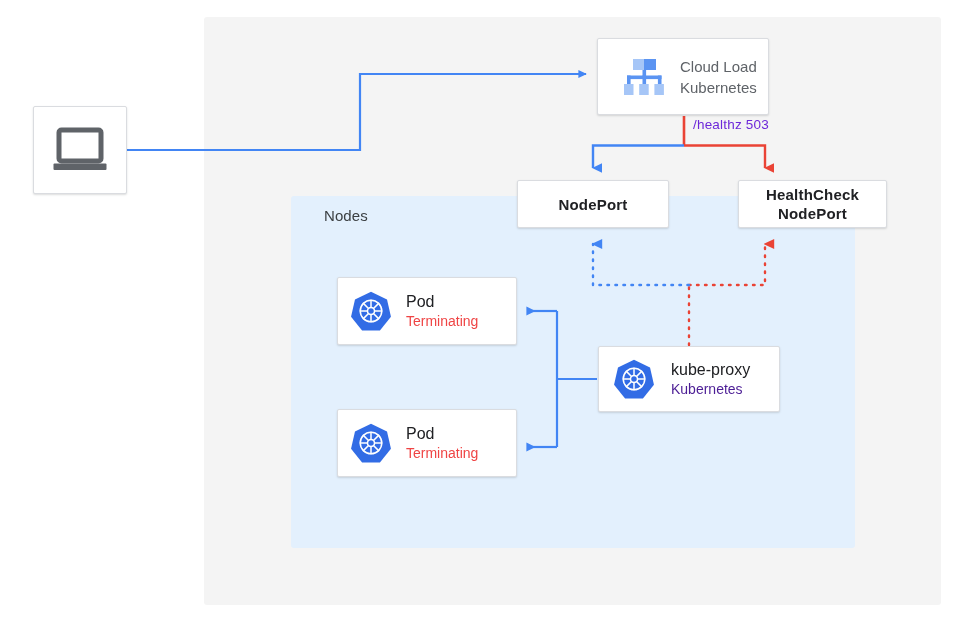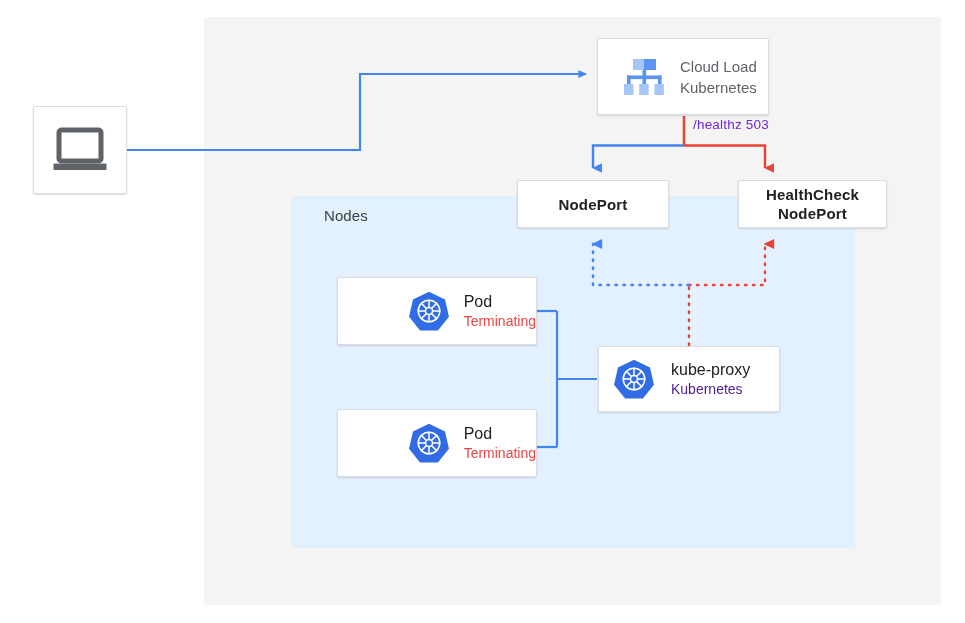--- a/index.html
+++ b/index.html
@@ -91,24 +91,23 @@
     font-weight: bold;
     color: #202124;
     text-align: center;
     line-height: 19px;
     letter-spacing: .2px;
   }
 
   
   .pod-card {
     left: 337px;
-    width: 200px; height: 68px;
+    width: 180px; height: 68px;
     padding-left: 12px;
     gap: 14px;
-    justify-content: flex-end;
   }
   #pod-card-1 { top: 277px; }
   #pod-card-2 { top: 409px; }
   .pod-title {
     font-size: 16px;
     color: #202124;
     line-height: 20px;
   }
   .pod-sub {
     font-size: 14px;

